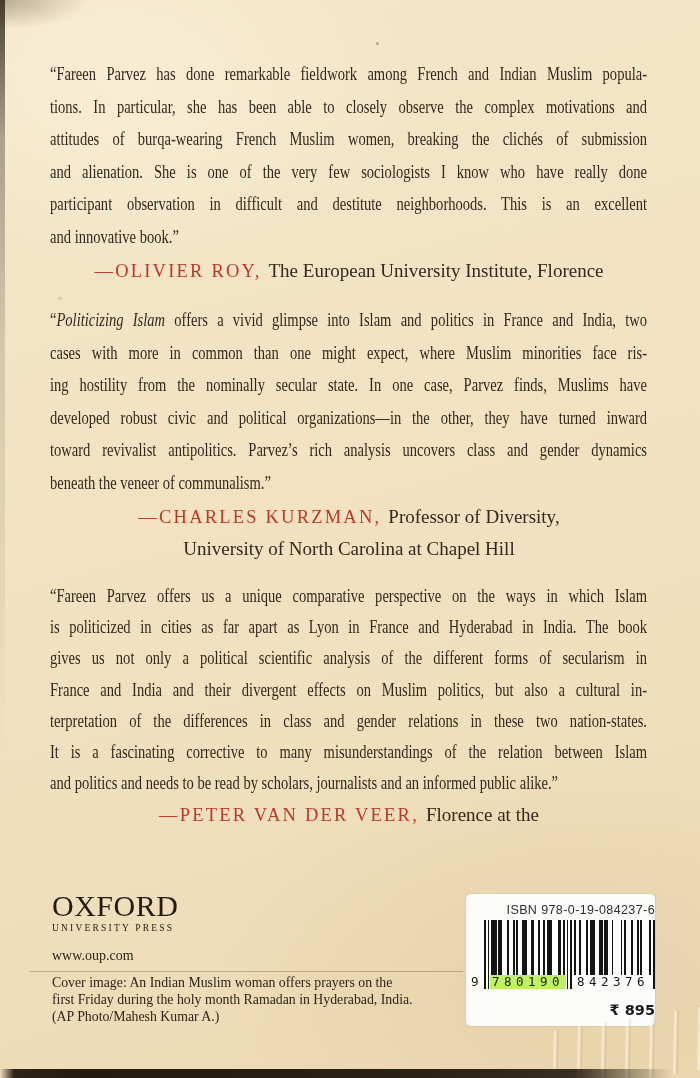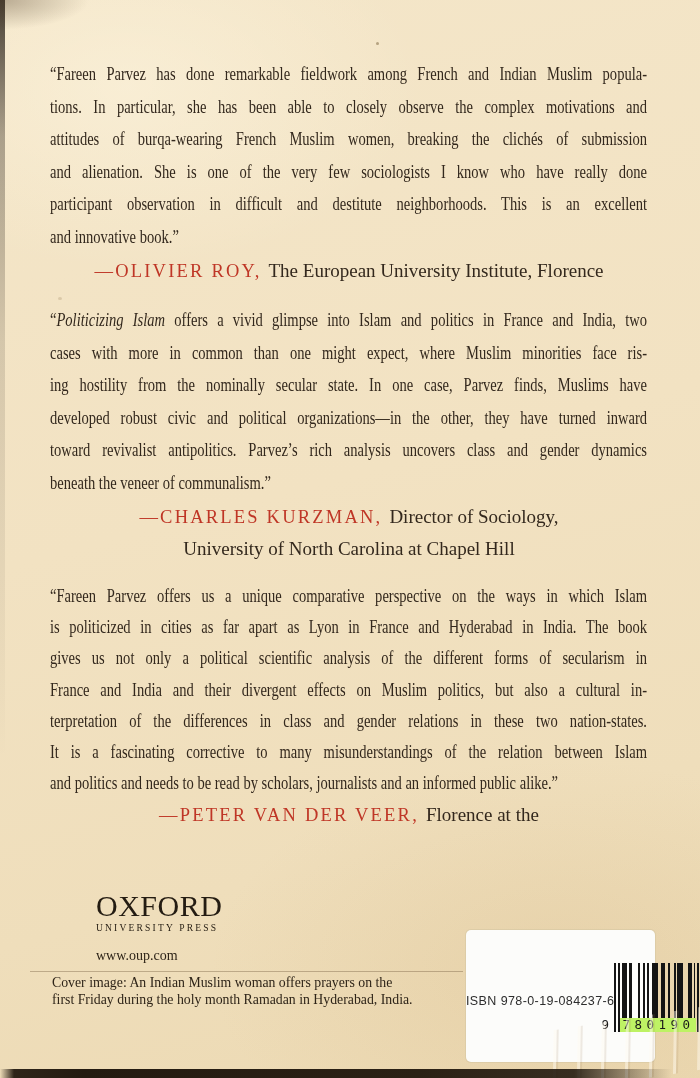--- a/index.html
+++ b/index.html
@@ -32,31 +32,31 @@
   }
   .qline.just{text-align-last:justify;}
   .q3 .qline{line-height:31.2px;}
   .it{font-style:italic;}
   .attr{text-align:center;margin-top:1px;font-size:19px;line-height:31px;white-space:nowrap;}
   .attr-name{color:var(--red);letter-spacing:2.2px;font-size:18.5px;}
   .attr-rest{margin-left:7px;}
   .attr2{text-align:center;font-size:19px;line-height:31px;white-space:nowrap;}
 
   
-  .publisher{position:absolute;left:52px;top:893px;margin-left:44px;}
+  .publisher{position:absolute;left:52px;top:893px;}
   .oxford{font-size:30px;line-height:26px;letter-spacing:0.5px;color:#241c12;}
   .oup-sub{font-size:9.5px;letter-spacing:2.2px;font-weight:400;margin-top:4px;color:#241c12;}
   .website{margin-top:15px;font-size:14px;color:#2e2418;}
   .credit-rule{position:absolute;left:30px;top:971px;width:433px;height:1px;background:rgba(110,88,58,0.38);}
   .credit{position:absolute;left:52px;top:975px;font-size:13.8px;line-height:16.9px;color:#2e2418;}
 
   
   .bcbox{position:absolute;left:466px;top:894px;width:189px;height:132px;background:#fcfcfa;
-    border-radius:5px;display:flex;flex-direction:row;align-items:center;
-    box-shadow:0 0 0 1px rgba(210,195,160,0.5);margin-top:36px;}
+    border-radius:5px;display:flex;flex-direction:column;align-items:flex-end;
+    box-shadow:0 0 0 1px rgba(210,195,160,0.5);}
   .isbn{margin-top:9px;font-family:"Liberation Sans",sans-serif;font-size:12.5px;letter-spacing:0.4px;color:#2d2d2d;white-space:nowrap;}
   .bars{position:relative;margin-top:3px;display:flex;width:171px;height:69px;align-items:flex-start;}
   .module{width:1.8px;height:55px;}
   .module.black{background:#141414;}
   .module.tall{height:69px;}
   .bdigits{position:absolute;top:55px;left:0;width:171px;height:14px;
     font-family:"DejaVu Sans Mono",monospace;font-size:12.5px;color:#191919;}
   .bdigits span{position:absolute;top:0;line-height:14px;}
   .d0{left:-13px;}
   .d1{left:6px;width:76px;text-align:center;letter-spacing:4.5px;background:#bef264;}
@@ -90,21 +90,21 @@
   <section class="quote q2" style="top:304px">
     <div class="qlines">
         <div class="qline just"><span>“</span><span class="it">Politicizing Islam</span><span> offers a vivid glimpse into Islam and politics in France and India, two</span></div>
         <div class="qline just"><span>cases with more in common than one might expect, where Muslim minorities face ris-</span></div>
         <div class="qline just"><span>ing hostility from the nominally secular state. In one case, Parvez finds, Muslims have</span></div>
         <div class="qline just"><span>developed robust civic and political organizations—in the other, they have turned inward</span></div>
         <div class="qline just"><span>toward revivalist antipolitics. Parvez’s rich analysis uncovers class and gender dynamics</span></div>
         <div class="qline"><span>beneath the veneer of communalism.”</span></div>
       </div>
     <div class="attr">
-      <span class="attr-name">—CHARLES KURZMAN,</span><span class="attr-rest">Director of Sociology,</span>
+      <span class="attr-name">—CHARLES KURZMAN,</span><span class="attr-rest">Professor of Diversity,</span>
     </div>
     <div class="attr2">University of North Carolina at Chapel Hill</div>
   </section>
 
   <section class="quote q3" style="top:580px">
     <div class="qlines">
         <div class="qline just"><span>“Fareen Parvez offers us a unique comparative perspective on the ways in which Islam</span></div>
         <div class="qline just"><span>is politicized in cities as far apart as Lyon in France and Hyderabad in India. The book</span></div>
         <div class="qline just"><span>gives us not only a political scientific analysis of the different forms of secularism in</span></div>
         <div class="qline just"><span>France and India and their divergent effects on Muslim politics, but also a cultural in-</span></div>
@@ -120,20 +120,21 @@
   <div class="publisher">
     <div class="oxford">OXFORD</div>
     <div class="oup-sub">UNIVERSITY PRESS</div>
     <div class="website">www.oup.com</div>
   </div>
 
   <div class="credit-rule"></div>
   <div class="credit">
     <div>Cover image: An Indian Muslim woman offers prayers on the</div>
     <div>first Friday during the holy month Ramadan in Hyderabad, India.</div>
+    <div>(AP Photo/Mahesh Kumar A.)</div>
   </div>
 
   <div class="bcbox">
     <div class="isbn">ISBN 978-0-19-084237-6</div>
     <div class="bars">
       <div class="module black tall"></div>
         <div class="module tall"></div>
         <div class="module black tall"></div>
         <div class="module"></div>
         <div class="module black"></div>

